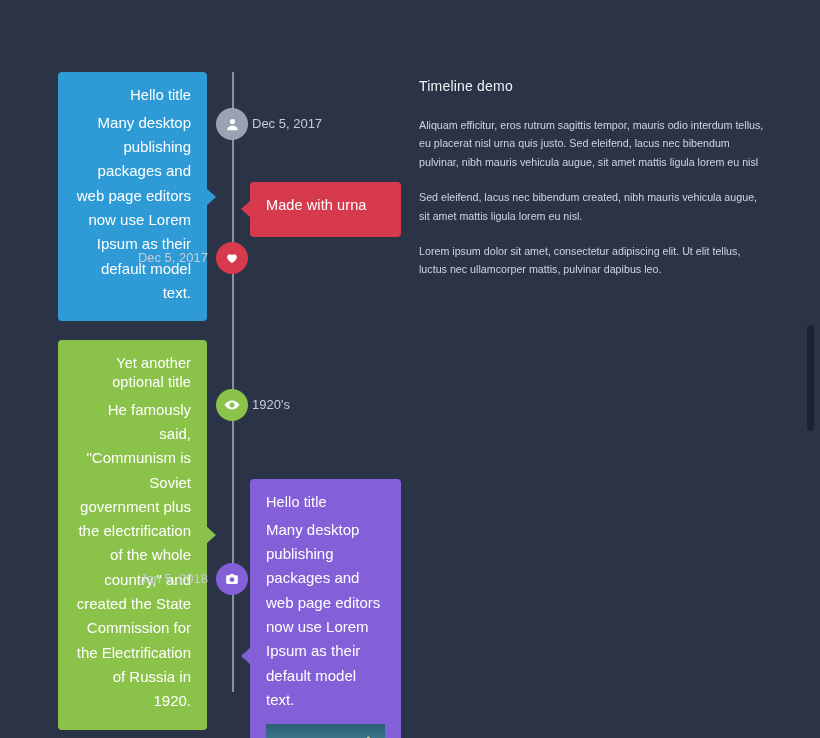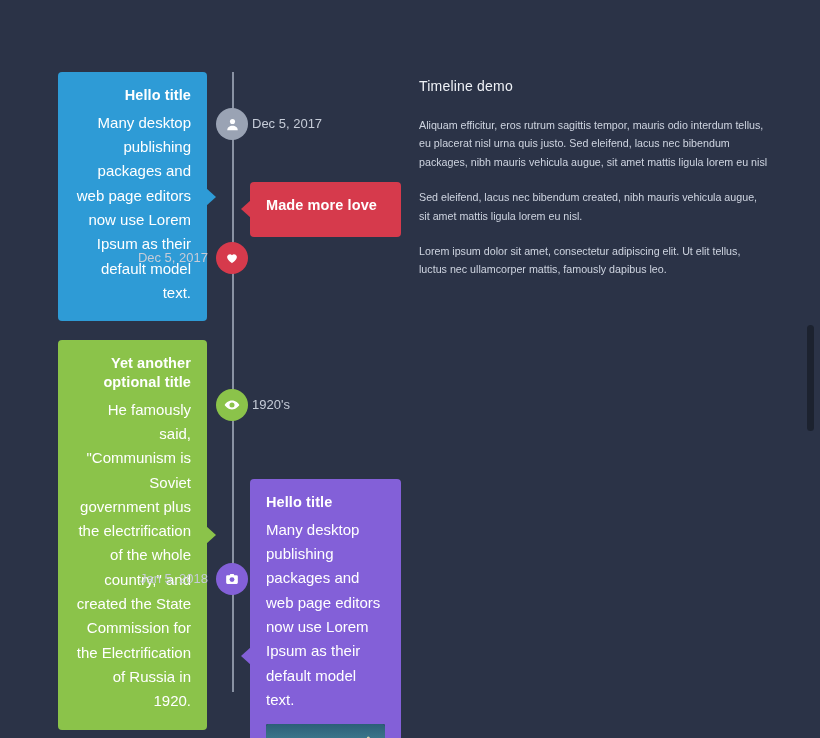--- a/index.html
+++ b/index.html
@@ -50,21 +50,21 @@
   
   .card {
     position: absolute;
     border-radius: 4px;
     padding: 14px 16px 16px 16px;
     box-sizing: border-box;
     color: #ffffff;
   }
   .card-title {
     font-size: 14.5px;
-    font-weight: 700;
+    font-weight: 400;
     margin: 0 0 6px 0;
     line-height: 1.3;
     letter-spacing: .1px;
   }
   .card-body {
     font-size: 15px;
     line-height: 1.62;
     margin: 0;
     color: rgba(255,255,255,.95);
   }
@@ -245,21 +245,21 @@
             <circle cx="12" cy="7.2" r="4.1"></circle>
             <path d="M3.6 21c0-4.6 3.8-7.2 8.4-7.2s8.4 2.6 8.4 7.2z"></path>
           </svg>
         </span>
       </div>
       <div class="date right-of" style="top:36px;">Dec 5, 2017</div>
     </div>
 
     <div class="tl-row" id="row2" style="top:182px;height:152px;">
       <div class="card right">
-        <p class="card-title">Made more love</p>
+        <p class="card-title">Made with urna</p>
       </div>
       <div class="marker" style="top:60px;">
         <span>
           <svg width="14" height="14" viewBox="0 0 24 24" fill="#ffffff">
             <path d="M12 21s-8.4-5.4-8.4-11A4.9 4.9 0 0 1 12 7.1 4.9 4.9 0 0 1 20.4 10c0 5.6-8.4 11-8.4 11z"></path>
           </svg>
         </span>
       </div>
       <div class="date left-of" style="top:60px;">Dec 5, 2017</div>
     </div>
@@ -345,22 +345,22 @@
           </svg>
         </span>
       </div>
       <div class="date left-of" style="top:84px;">Jan 5, 2018</div>
     </div>
 
   </div>
 
   <div class="content">
     <h1>Timeline demo</h1>
-    <p>Aliquam efficitur, eros rutrum sagittis tempor, mauris odio interdum tellus, eu placerat nisl urna quis justo. Sed eleifend, lacus nec bibendum packages, nibh mauris vehicula augue, sit amet mattis ligula lorem eu nisl</p>
+    <p>Aliquam efficitur, eros rutrum sagittis tempor, mauris odio interdum tellus, eu placerat nisl urna quis justo. Sed eleifend, lacus nec bibendum pulvinar, nibh mauris vehicula augue, sit amet mattis ligula lorem eu nisl</p>
     <p>Sed eleifend, lacus nec bibendum created, nibh mauris vehicula augue, sit amet mattis ligula lorem eu nisl.</p>
-    <p>Lorem ipsum dolor sit amet, consectetur adipiscing elit. Ut elit tellus, luctus nec ullamcorper mattis, famously dapibus leo.</p>
+    <p>Lorem ipsum dolor sit amet, consectetur adipiscing elit. Ut elit tellus, luctus nec ullamcorper mattis, pulvinar dapibus leo.</p>
   </div>
 
   <div class="scrollbar-track">
     <div class="scrollbar-thumb"></div>
   </div>
 
 </div>
 
 </body></html>

